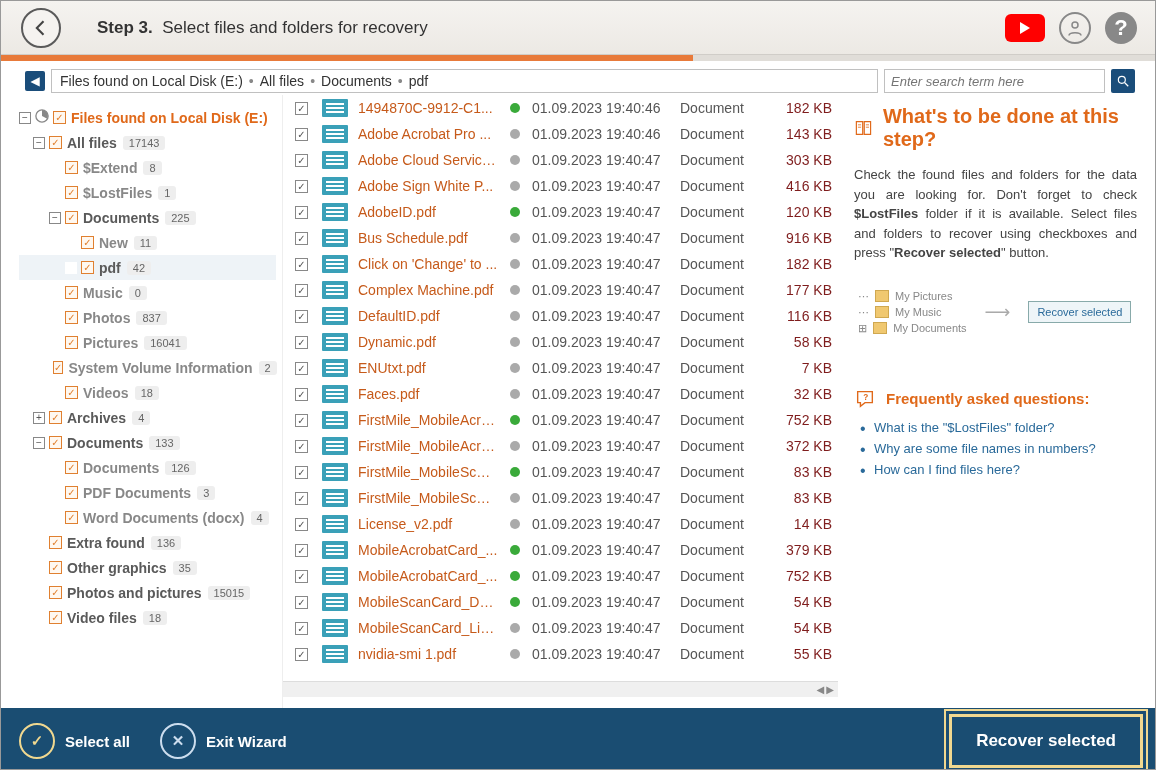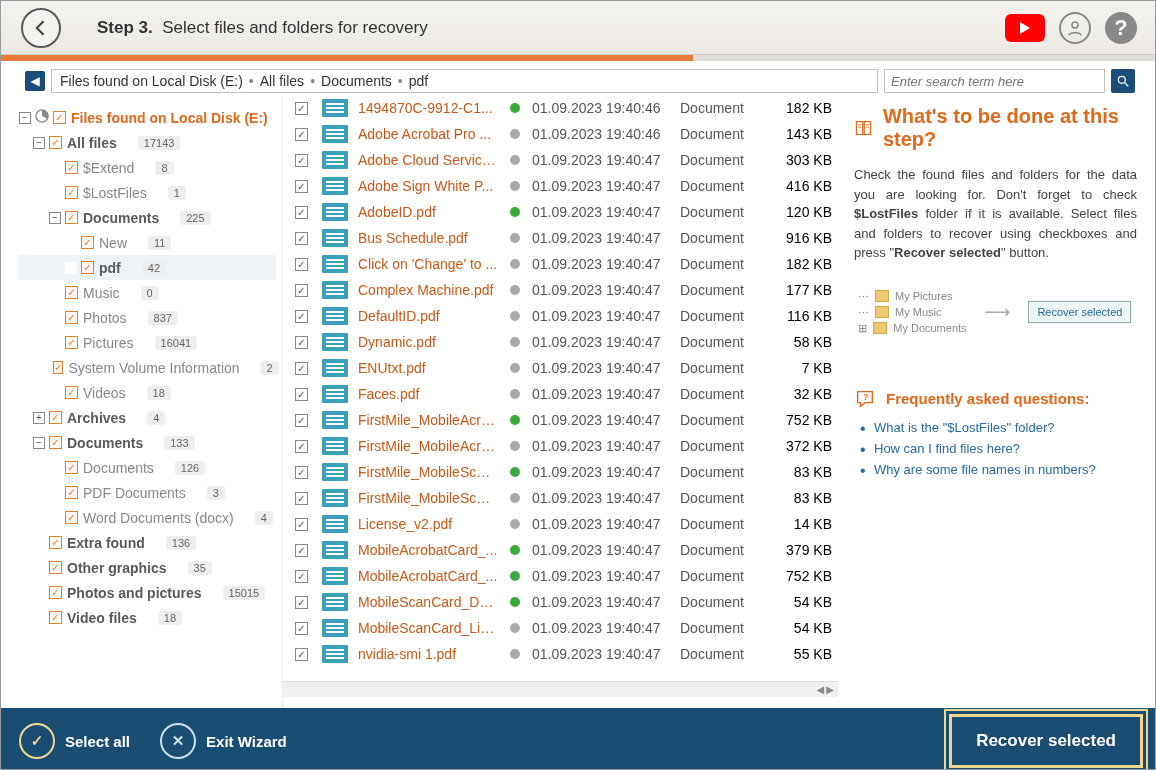--- a/index.html
+++ b/index.html
@@ -36,40 +36,40 @@
 
 .main { display: flex; height: 613px; }
 .tree { width: 282px; padding: 10px 6px 10px 18px; overflow-y: auto; font-size: 14px; border-right: 1px solid #eee; }
 .tree-node { display: flex; align-items: center; height: 25px; white-space: nowrap; cursor: pointer; }
 .tree-node .exp { width: 12px; height: 12px; border: 1px solid #888; font-size: 10px; line-height: 10px; text-align: center; margin-right: 4px; color: #555; background: #fff; }
 .tree-node .exp.blank { border: none; }
 .tree-node .chk { width: 13px; height: 13px; border: 1px solid #e08030; margin-right: 5px; display: inline-flex; align-items: center; justify-content: center; font-size: 10px; color: #e08030; background: #fff8f0; }
 .tree-node .lbl { color: #555; font-weight: bold;}
 .tree-node .lbl.orange { color: #e0691a; }
 .tree-node .lbl.blue { color: #5a5a5a; }
-.tree-node .badge { background: #eee; color: #666; font-size: 11px; padding: 1px 6px; border-radius: 3px; margin-left: 21px; }
+.tree-node .badge { background: #eee; color: #666; font-size: 11px; padding: 1px 6px; border-radius: 3px; margin-left: 6px; }
 .tree-node.selected { background: #eef3f7; }
 .tree-node.root .lbl { color: #e0691a; }
 .tree-node .pie { width: 14px; height: 14px; margin-right: 4px; }
-.tree-node.dim .lbl { color: #888; font-weight: normal; }
+.tree-node.dim .lbl { color: #888; font-weight: bold; }
 .ind1 { padding-left: 14px; } .ind2 { padding-left: 30px; } .ind3 { padding-left: 46px; }
 
 
 .filelist { width: 555px; overflow: hidden; position: relative; }
 .filelist-inner { height: 586px; overflow-y: auto; }
 .frow { display: flex; align-items: center; height: 26px; font-size: 14px; padding-left: 12px; }
 .frow .chk2 { width: 13px; height: 13px; border: 1px solid #888; margin-right: 14px; display: flex; align-items: center; justify-content: center; font-size: 10px; color: #555; flex-shrink: 0; }
 .frow .ficon { width: 26px; height: 18px; background: #3aa0b8; margin-right: 10px; flex-shrink: 0; position: relative; border-radius: 1px; }
 .frow .ficon::before { content: ''; position: absolute; left: 4px; top: 4px; right: 4px; height: 2px; background: #fff; box-shadow: 0 4px 0 #fff, 0 8px 0 #fff; }
 .frow .fname { width: 140px; color: #c65a1a; overflow: hidden; text-overflow: ellipsis; white-space: nowrap; flex-shrink: 0; }
 .frow .dot { width: 10px; height: 10px; border-radius: 50%; margin: 0 12px; flex-shrink: 0; }
 .dot.green { background: #3aaa3a; } .dot.gray { background: #aaa; }
 .frow .fdate { width: 148px; color: #555; flex-shrink: 0; }
 .frow .ftype { width: 90px; color: #555; flex-shrink: 0; }
-.frow .fsize { width: 62px; text-align: right; color: #000000; flex-shrink: 0; }
+.frow .fsize { width: 62px; text-align: right; color: #7f1d1d; flex-shrink: 0; }
 .hscroll { height: 16px; background: #f0f0f0; border-top: 1px solid #ddd; position: relative; display:flex; align-items:center; justify-content:flex-end; padding-right:4px; gap:2px; color:#888; font-size:10px;}
 
 
 .rpanel { flex: 1; padding: 10px 18px 10px 16px; font-size: 13px; }
 .rpanel h3 { color: #e0691a; font-size: 20px; margin-bottom: 14px; display: flex; align-items: center; gap: 10px; }
 .rpanel h3 svg, .rpanel .faq-h svg { width: 22px; height: 22px; }
 .rpanel p { color: #444; line-height: 1.5; text-align: justify; margin-bottom: 14px; }
 .rpanel p b { font-weight: bold; }
 .rdemo { border: 0; padding: 10px 4px; margin: 12px 0 40px 0; font-size: 11px; color: #888; }
 .rdemo-row { display: flex; align-items: center; margin: 3px 0; gap: 6px;}
@@ -511,22 +511,22 @@
       </div>
     </div>
     <div class="faq-h">
       <svg viewBox="0 0 24 24">
           <path d="M4 4h16v12H12l-5 4v-4H4z" fill="none" stroke="#e0691a" stroke-width="1.5"></path>
           <text x="10" y="13" font-size="9" fill="#e0691a">?</text>
         </svg>
       <span>Frequently asked questions:</span>
     </div>
     <div class="faq-item">What is the "$LostFiles" folder?</div>
+    <div class="faq-item">Why are some file names in numbers?</div>
     <div class="faq-item">How can I find files here?</div>
-    <div class="faq-item">Why are some file names in numbers?</div>
   </div>
 </div>
 
 <div class="footer">
   <div class="fbtn">
     <div class="circ">✓</div>
     <span>Select all</span>
   </div>
   <div class="fbtn plain">
     <div class="circ">✕</div>

